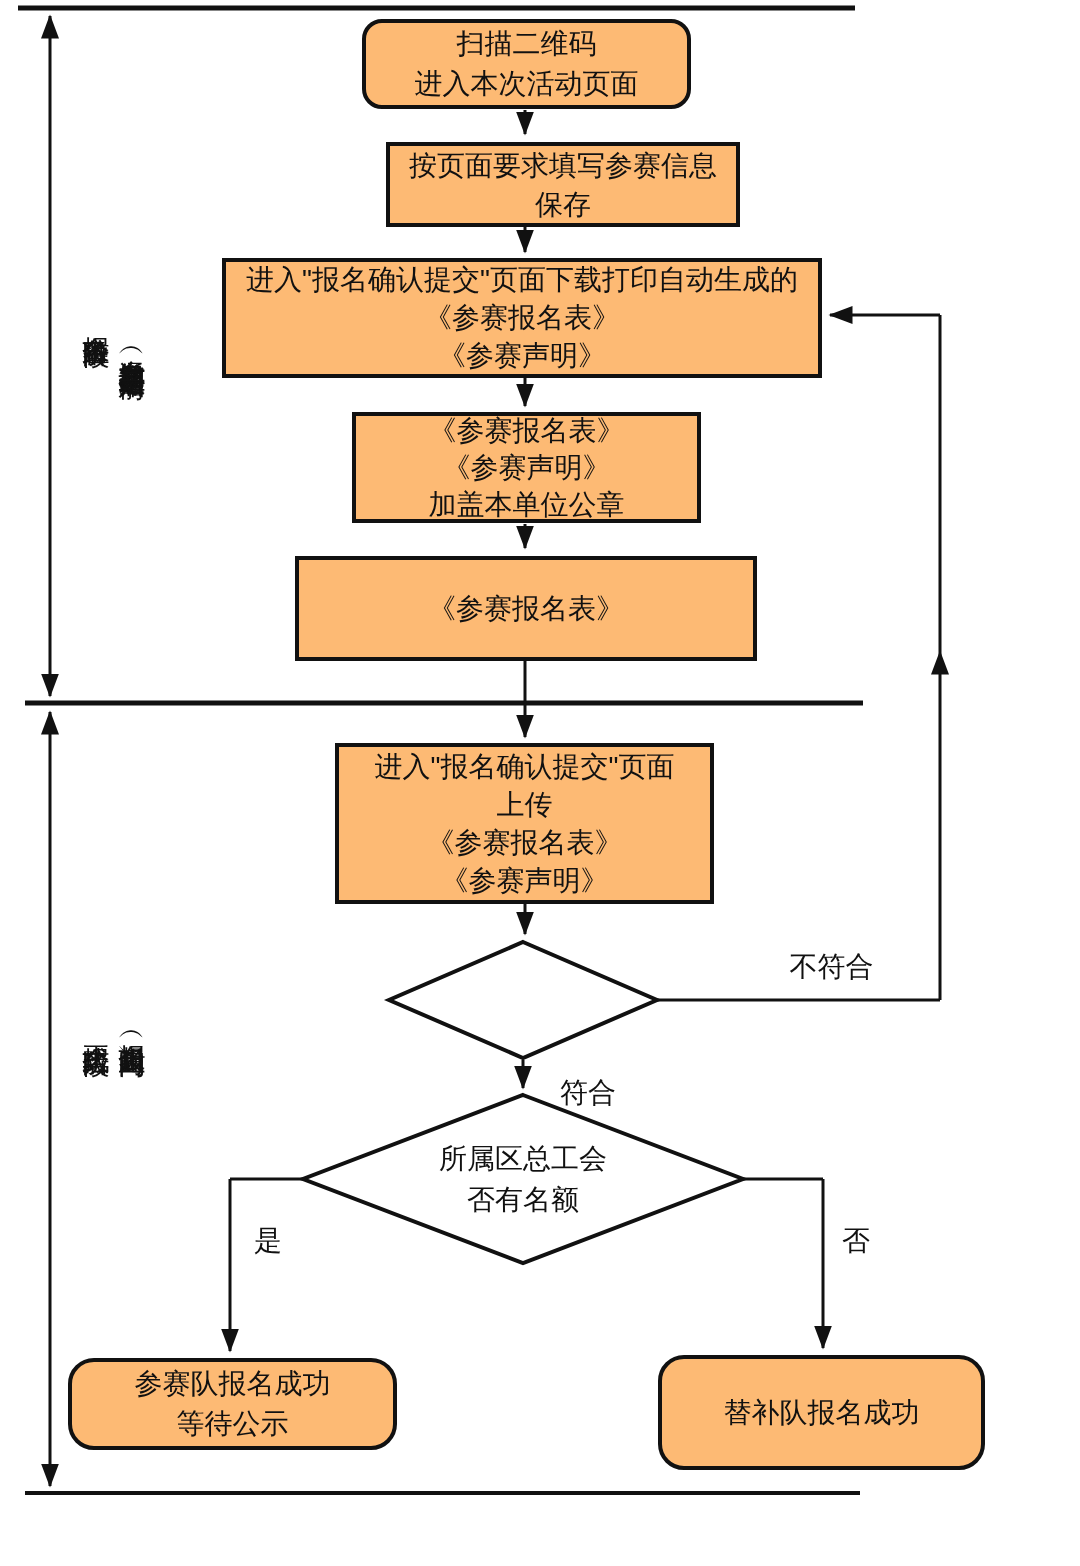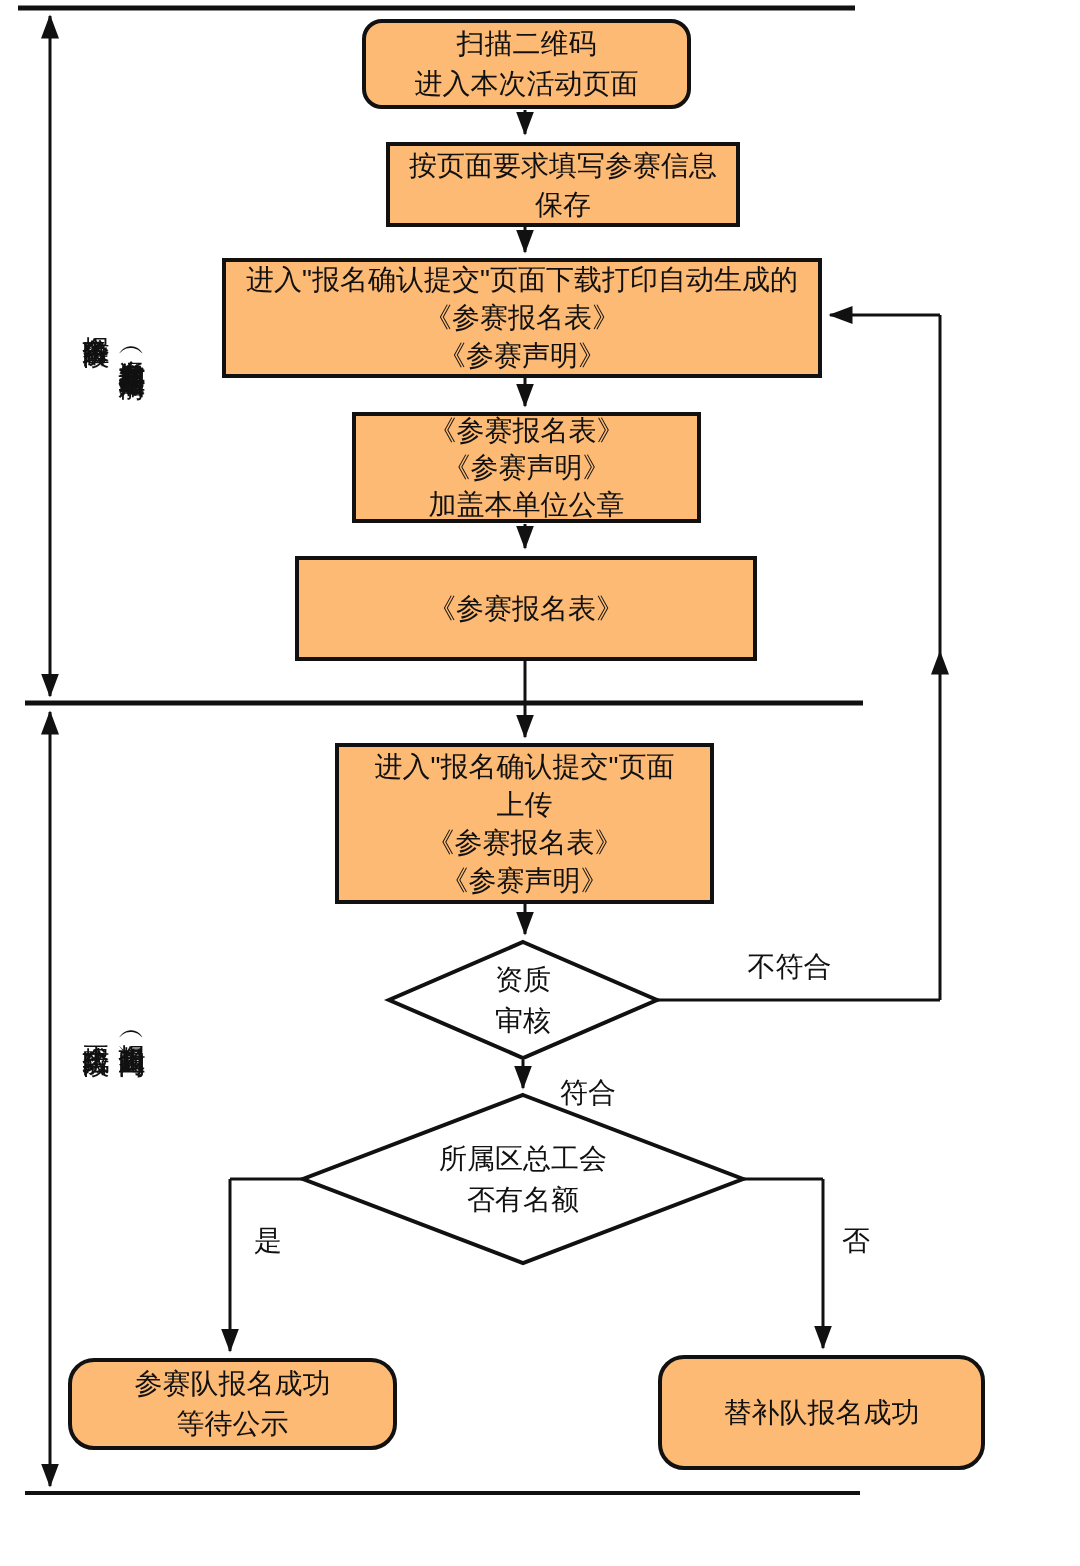--- a/index.html
+++ b/index.html
@@ -103,37 +103,33 @@
     <span class="ln">《参赛报名表》</span>
   </div>
 
   <div class="node" style="left:335px;top:743px;width:379px;height:161px;font-size:28px;line-height:38px;">
     <span class="ln">进入"报名确认提交"页面</span>
     <span class="ln">上传</span>
     <span class="ln">《参赛报名表》</span>
     <span class="ln">《参赛声明》</span>
   </div>
 
-  <div class="dtext" style="left:423px;top:958px;width:200px;height:84px;font-size:28px;line-height:41px;">
-    <span class="ln">资质</span>
-    <span class="ln">审核</span>
-  </div>
 
   <div class="dtext" style="left:383px;top:1116px;width:280px;height:126px;font-size:28px;line-height:41px;">
     <span class="ln">所属区总工会</span>
     <span class="ln">否有名额</span>
   </div>
 
   <div class="node pill" style="left:68px;top:1358px;width:329px;height:92px;font-size:28px;line-height:40px;">
     <span class="ln">参赛队报名成功</span>
     <span class="ln">等待公示</span>
   </div>
 
   <div class="node pill" style="left:658px;top:1355px;width:327px;height:115px;font-size:28px;line-height:40px;">
     <span class="ln">替补队报名成功</span>
   </div>
 
-  <div class="elabel" style="left:722px;top:952px;width:135px;text-align:center;">不符合</div>
+  <div class="elabel" style="left:764px;top:952px;width:135px;text-align:center;">不符合</div>
   <div class="elabel" style="left:542px;top:1062px;width:92px;margin-top:16px;">符合</div>
   <div class="elabel" style="left:240px;top:1226px;width:56px;">是</div>
   <div class="elabel" style="left:828px;top:1226px;width:56px;">否</div>
 
 </div>
 
 </body></html>

